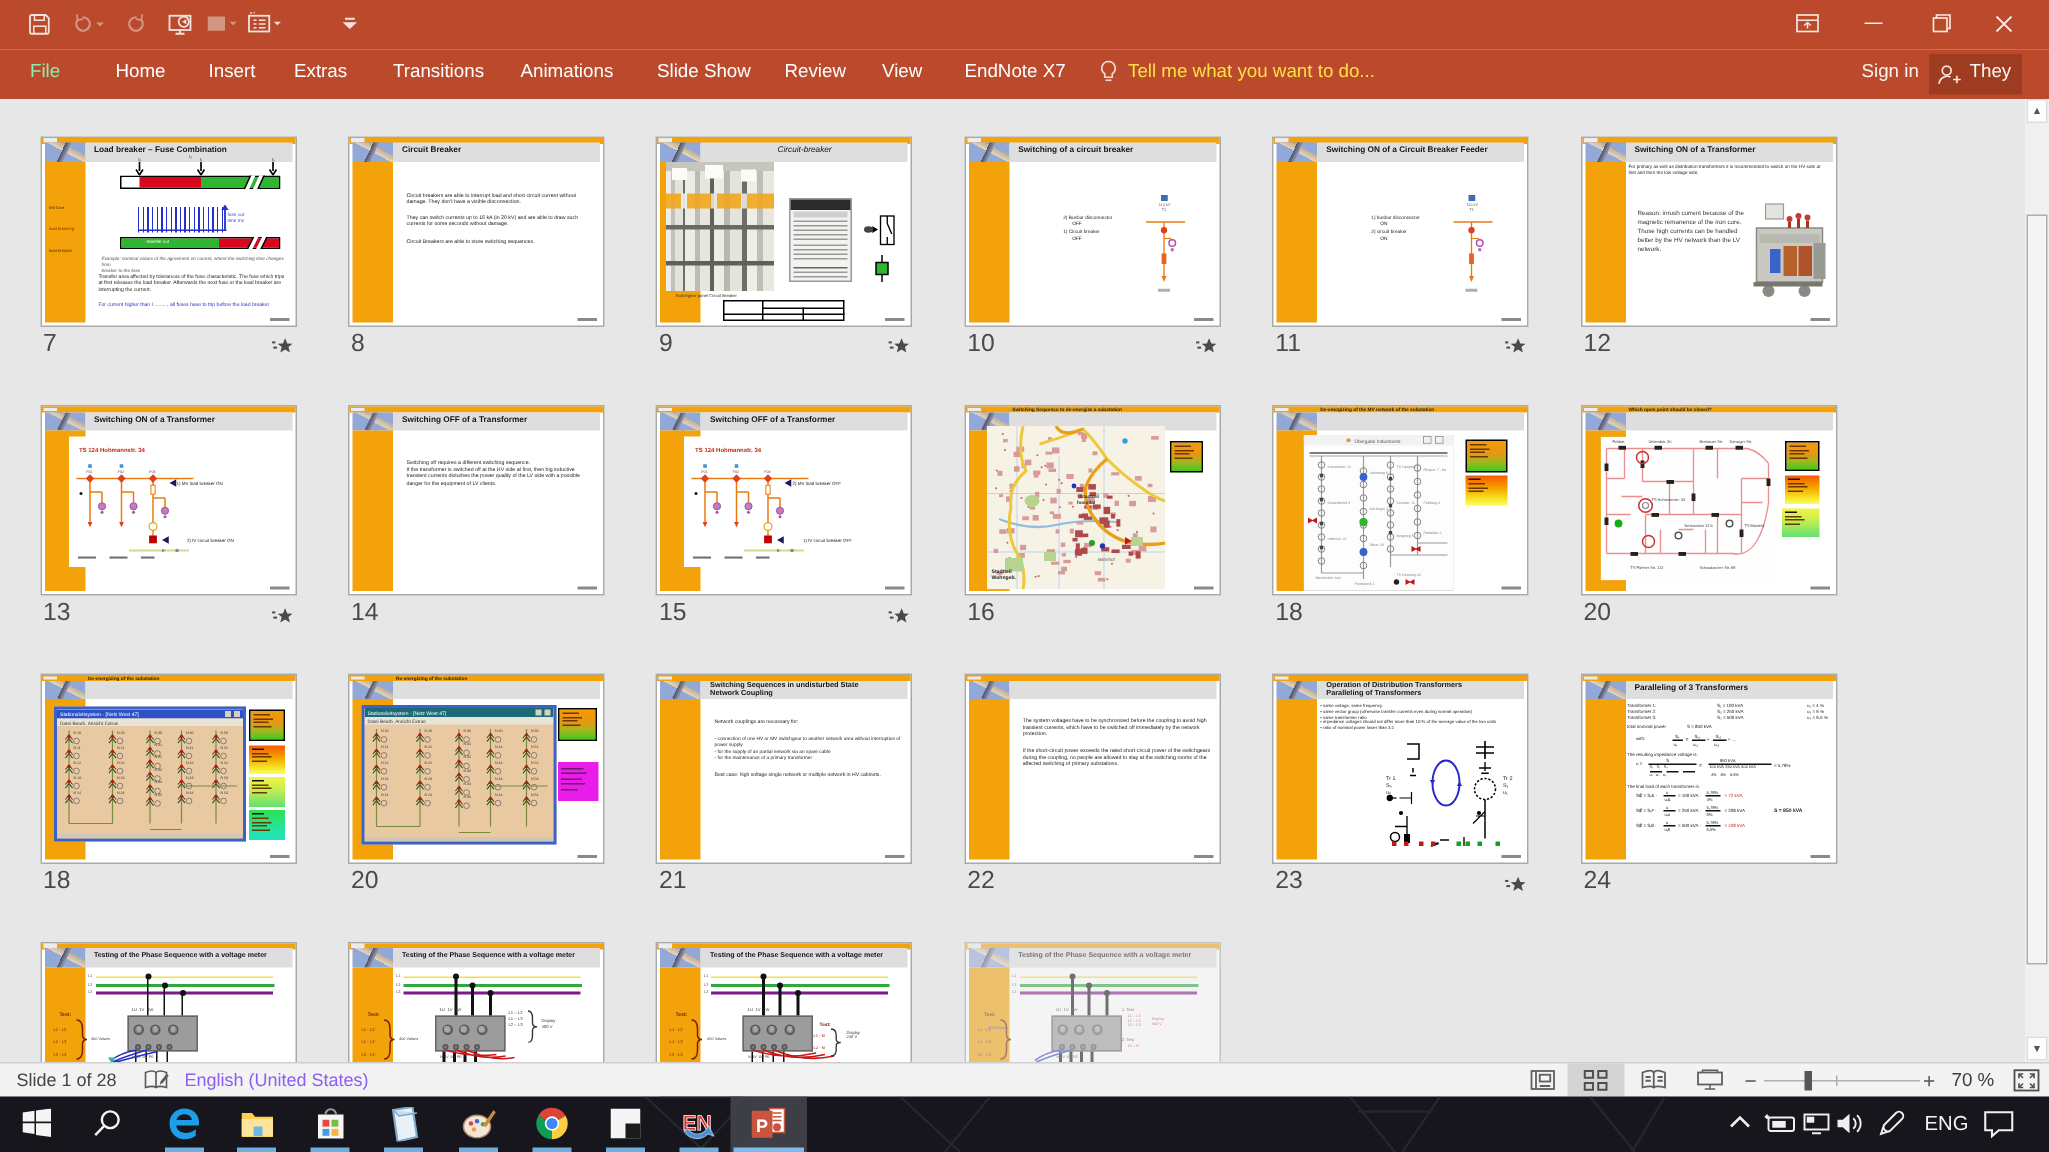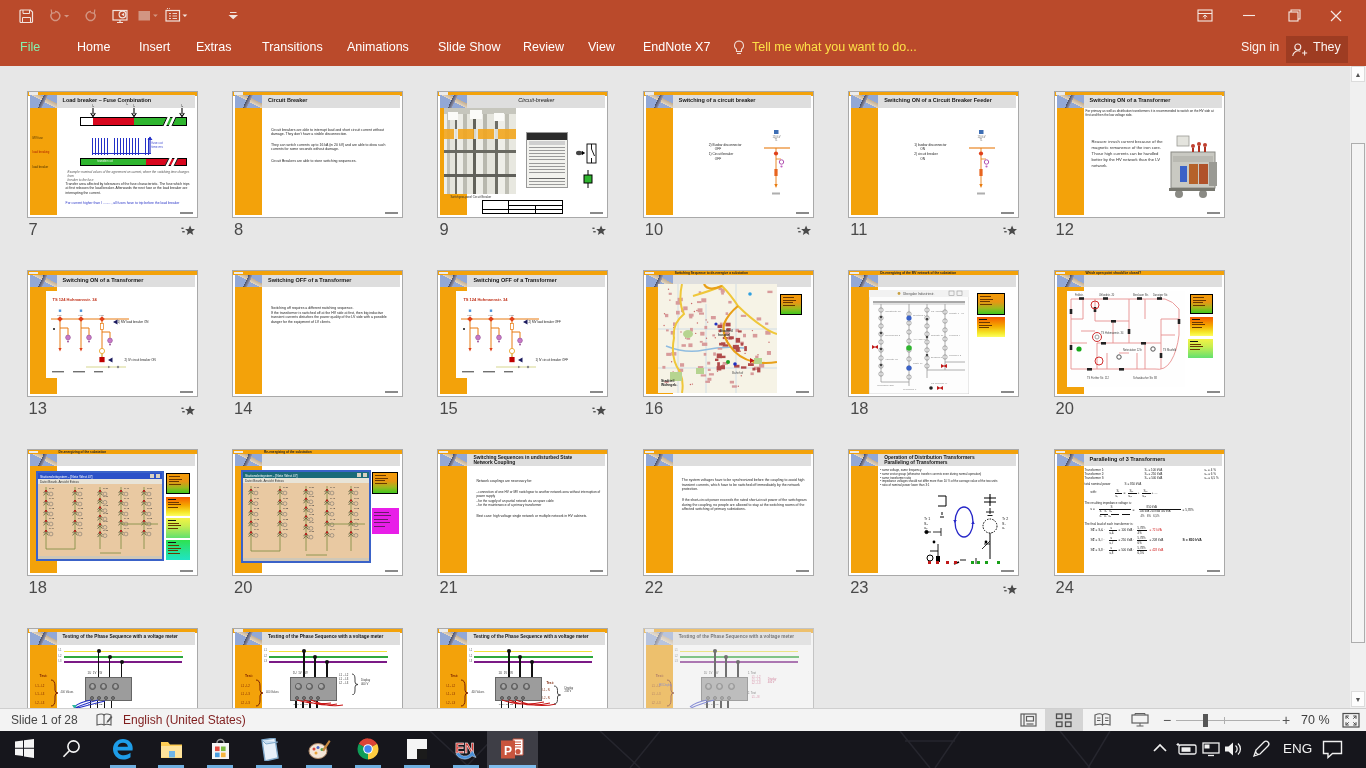--- a/index.html
+++ b/index.html
@@ -1510,21 +1510,21 @@
 
 <div id="statusbar">
   <div class="abs" style="left:11px;top:4px;font-size:12px;color:#464646">Slide 1 of 28</div>
   <svg class="abs" style="left:95px;top:3px" width="18" height="17" viewBox="0 0 18 17">
     <g stroke="#5a5a5a" fill="none" stroke-width="1.1">
       <path d="M2 3 q5 -2 7 0 q2 -2 7 0 v10 q-5 -1.5 -7 0 q-2 -1.5 -7 0 z"></path>
       <path d="M9 3 v10"></path>
       <path d="M12 9 l4 -5 1.5 1 -4 5 -2 1 z" fill="#5a5a5a" stroke="none"></path>
     </g>
   </svg>
-  <div class="abs" style="left:123px;top:4px;font-size:12px;color:#7f1d1d">English (United States)</div>
+  <div class="abs" style="left:123px;top:4px;font-size:12px;color:#8b5cf6">English (United States)</div>
 
   <svg class="abs" style="left:1020px;top:3px" width="18" height="17" viewBox="0 0 18 17">
     <g stroke="#5f5f5f" fill="none" stroke-width="1.2">
       <rect x="1" y="2" width="15" height="12"></rect>
       <path d="M4 2 v12"></path>
         <rect x="6.5" y="4.5" width="7" height="4.5"></rect>
         <path d="M6.5 12 h7"></path>
     </g>
   </svg>
   <div class="abs" style="left:1045px;top:0;width:38px;height:22px;background:#D4D4D4"></div>

